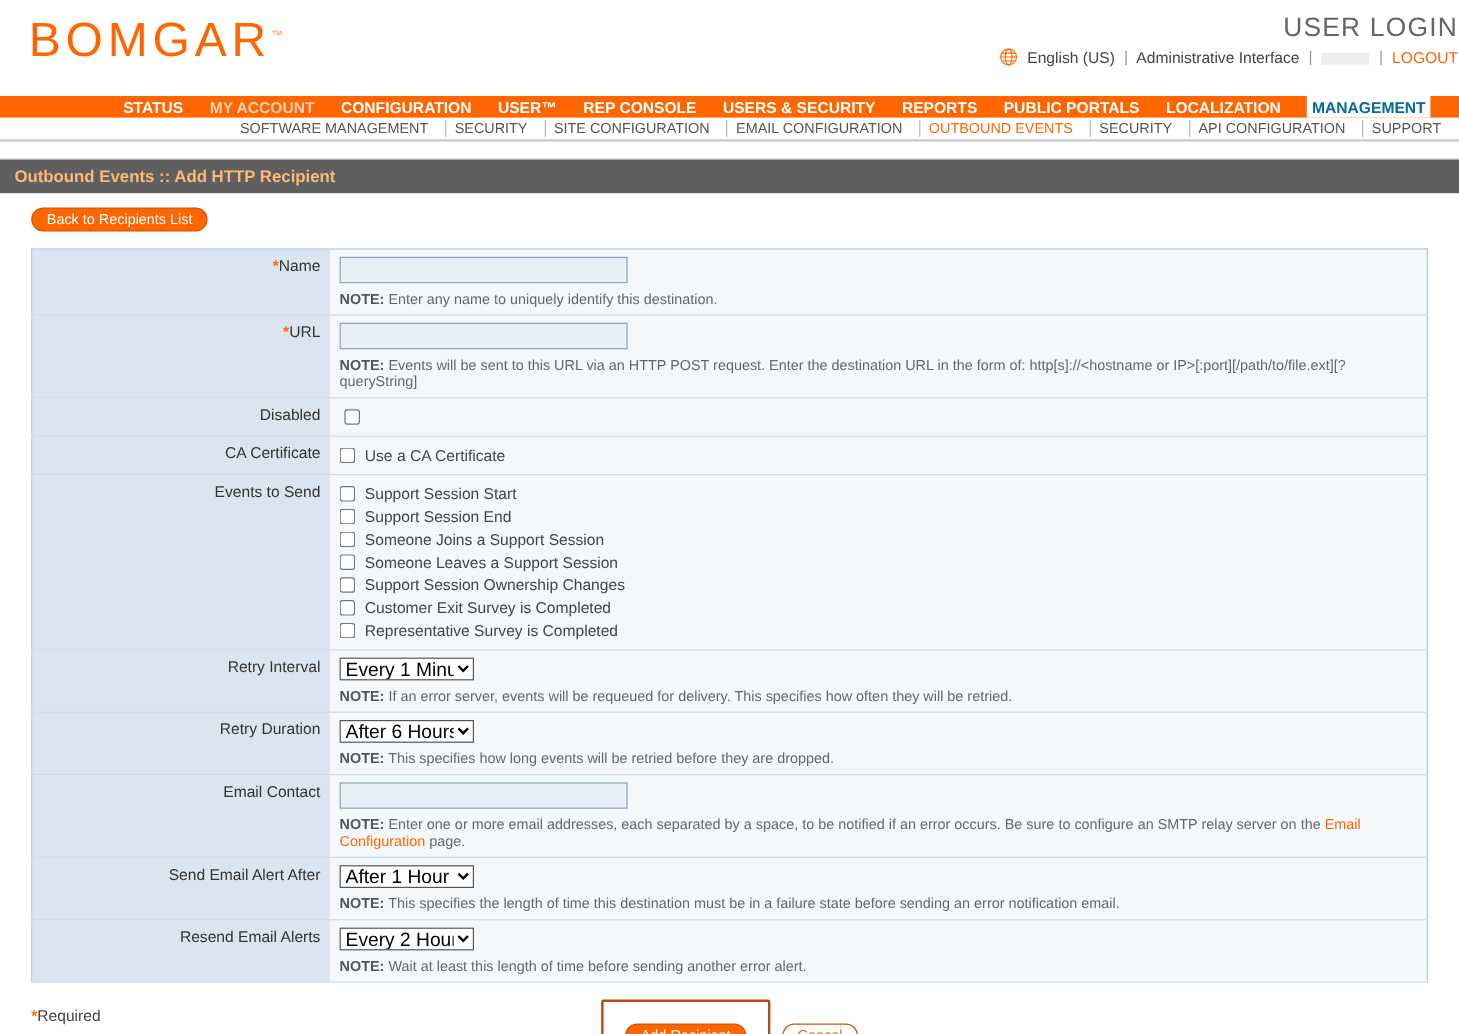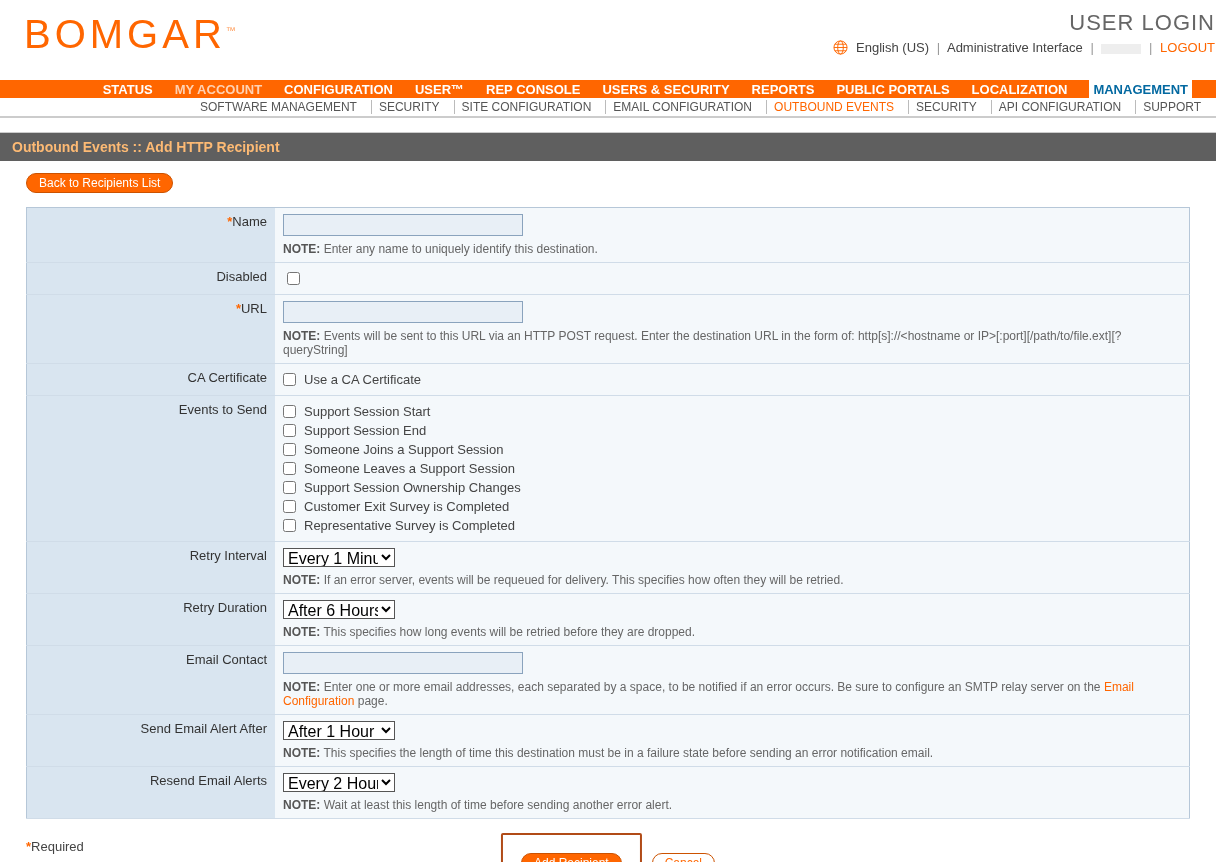--- a/index.html
+++ b/index.html
@@ -109,30 +109,30 @@
       <tbody>
           <tr>
         <td class="label"><span class="req">*</span><span>Name</span></td>
         <td class="field">
           <input type="text" class="txt" style="">
           <div class="note"><b>NOTE:</b> <span>Enter any name to uniquely identify this destination.</span></div>
         </td>
       </tr>
 
       <tr>
+        <td class="label"><span class="req">*</span><span>URL</span></td>
+        <td class="field">
+          <input type="text" class="txt" style="">
+          <div class="note"><b>NOTE:</b> <span>Events will be sent to this URL via an HTTP POST request. Enter the destination URL in the form of: http[s]://&lt;hostname or IP&gt;[:port][/path/to/file.ext][?queryString]</span></div>
+        </td>
+      </tr>
+
+      <tr>
         <td class="label"><span>Disabled</span></td>
         <td class="field"><input type="checkbox" style=""></td>
-      </tr>
-
-      <tr>
-        <td class="label"><span class="req">*</span><span>URL</span></td>
-        <td class="field">
-          <input type="text" class="txt" style="">
-          <div class="note"><b>NOTE:</b> <span>Events will be sent to this URL via an HTTP POST request. Enter the destination URL in the form of: http[s]://&lt;hostname or IP&gt;[:port][/path/to/file.ext][?queryString]</span></div>
-        </td>
       </tr>
 
       <tr>
         <td class="label"><span>CA Certificate</span></td>
         <td class="field">
           <div class="chkitem">
                 <input type="checkbox" style="">
                 <span>Use a CA Certificate</span>
               </div>
         </td>

